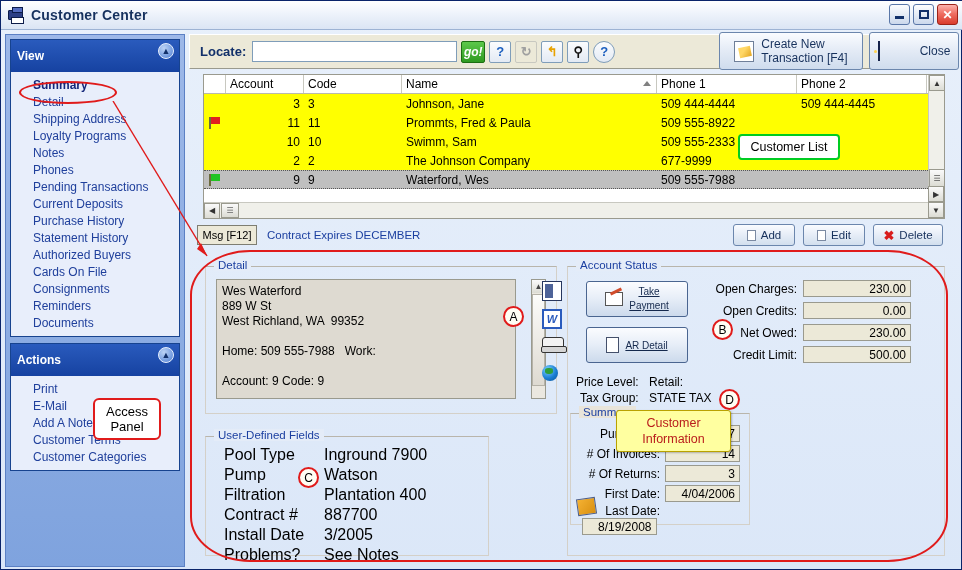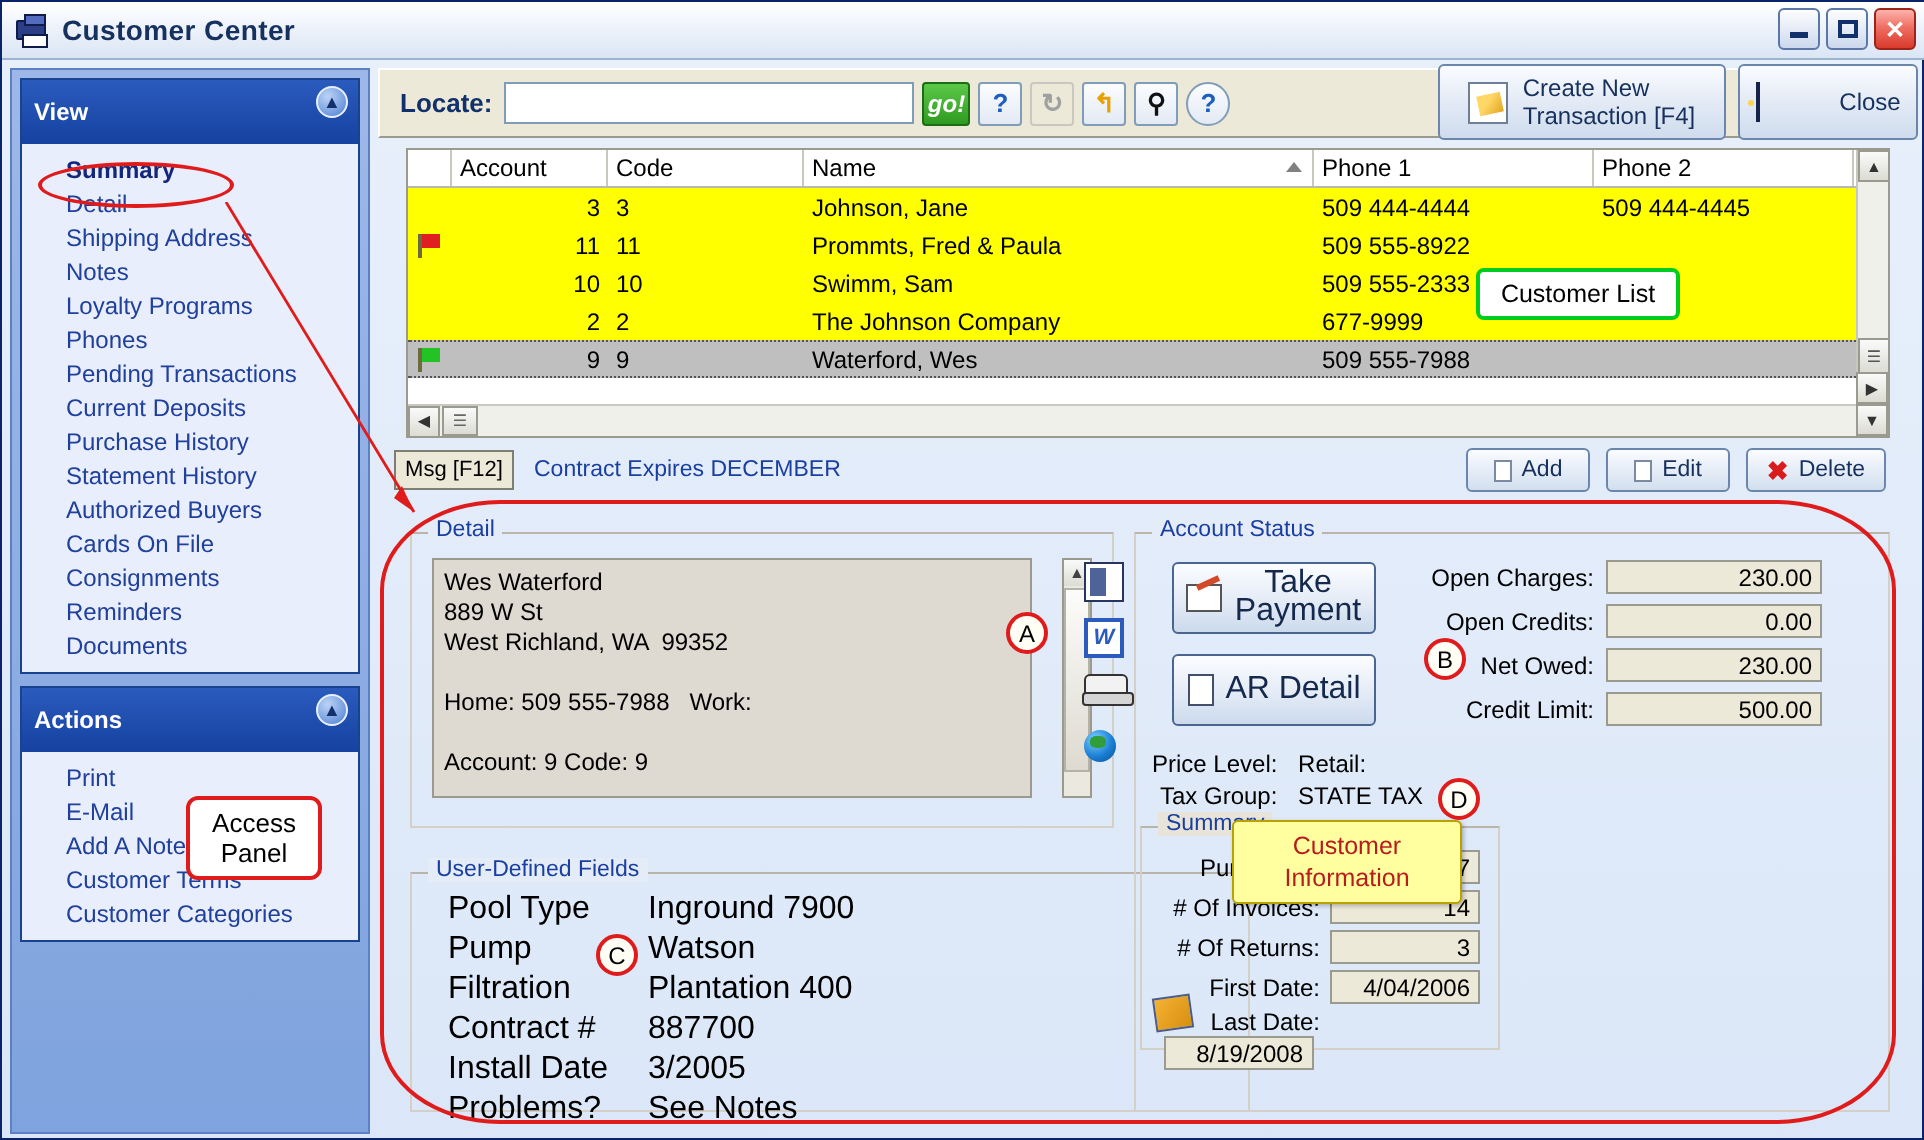--- a/index.html
+++ b/index.html
@@ -258,21 +258,21 @@
   #lower { position:absolute; left:8px; top:216px; width:750px; height:310px; }
   .fieldset {
     position:absolute; border:1px solid #d4d0c8; border-top-color:#b9b5ab;
     background:transparent;
   }
   .fs-legend {
     position:absolute; top:-8px; left:8px; padding:0 4px;
     font-size:11.5px; color:#1b3fa0; background:#e4ecf8;
   }
   #fs-detail { left:8px; top:16px; width:352px; height:148px; }
-  #fs-udf { left:8px; top:186px; width:420px; height:120px; }
+  #fs-udf { left:8px; top:186px; width:284px; height:120px; }
   #fs-acct { left:370px; top:16px; width:378px; height:290px; }
   #fs-summary { left:2px; top:146px; width:180px; height:112px; }
 
   .memo {
     position:absolute; left:10px; top:12px; width:300px; height:120px;
     background:#dedad1; border:1px solid #9a9a8e;
     font-size:12px; color:#000; padding:4px 5px; line-height:15px;
     white-space:pre-wrap;
   }
   .memo-sb {
@@ -319,21 +319,21 @@
   .kv { position:absolute; font-size:12px; color:#000; }
   .udf-row { display:flex; font-size:16px; color:#000; height:20px; align-items:center; }
   .udf-label { width:118px; padding-left:18px; }
   .udf-value { }
 
   .acct-btn {
     position:absolute; width:102px; height:36px;
     border:1px solid #4a6590; border-radius:3px;
     background: linear-gradient(180deg,#fbfcff 0%,#e6edf7 50%,#ccdaec 100%);
     display:flex; align-items:center; justify-content:center; gap:6px;
-    font-size:16px; color:#15294d;
+    font-size:10px; color:#15294d;text-decoration:underline;
   }
   #btn-take { left:18px; top:14px; }
   #btn-ar { left:18px; top:60px; }
   .btn2line { line-height:14px; text-align:center; }
   .ic-pay { width:18px; height:14px; background:#ffffff; border:1px solid #555;
     position:relative; }
   .ic-pay:after { content:""; position:absolute; left:4px; top:-3px; width:12px; height:3px;
     background:#d14b2a; transform:rotate(-25deg); }
   .ic-page { width:13px; height:16px; background:#ffffff; border:1px solid #44506b; }
 
@@ -391,22 +391,22 @@
 
     <div class="panel">
       <div class="panel-head">
         <span>View</span>
         <span class="chev">▲</span>
       </div>
       <div class="panel-body" id="view-items">
           <div class="nav-item selected">Summary</div>
           <div class="nav-item">Detail</div>
           <div class="nav-item">Shipping Address</div>
+          <div class="nav-item">Loyalty Programs</div>
           <div class="nav-item">Notes</div>
-          <div class="nav-item">Loyalty Programs</div>
           <div class="nav-item">Phones</div>
           <div class="nav-item">Pending Transactions</div>
           <div class="nav-item">Current Deposits</div>
           <div class="nav-item">Purchase History</div>
           <div class="nav-item">Statement History</div>
           <div class="nav-item">Authorized Buyers</div>
           <div class="nav-item">Cards On File</div>
           <div class="nav-item">Consignments</div>
           <div class="nav-item">Reminders</div>
           <div class="nav-item">Documents</div>

